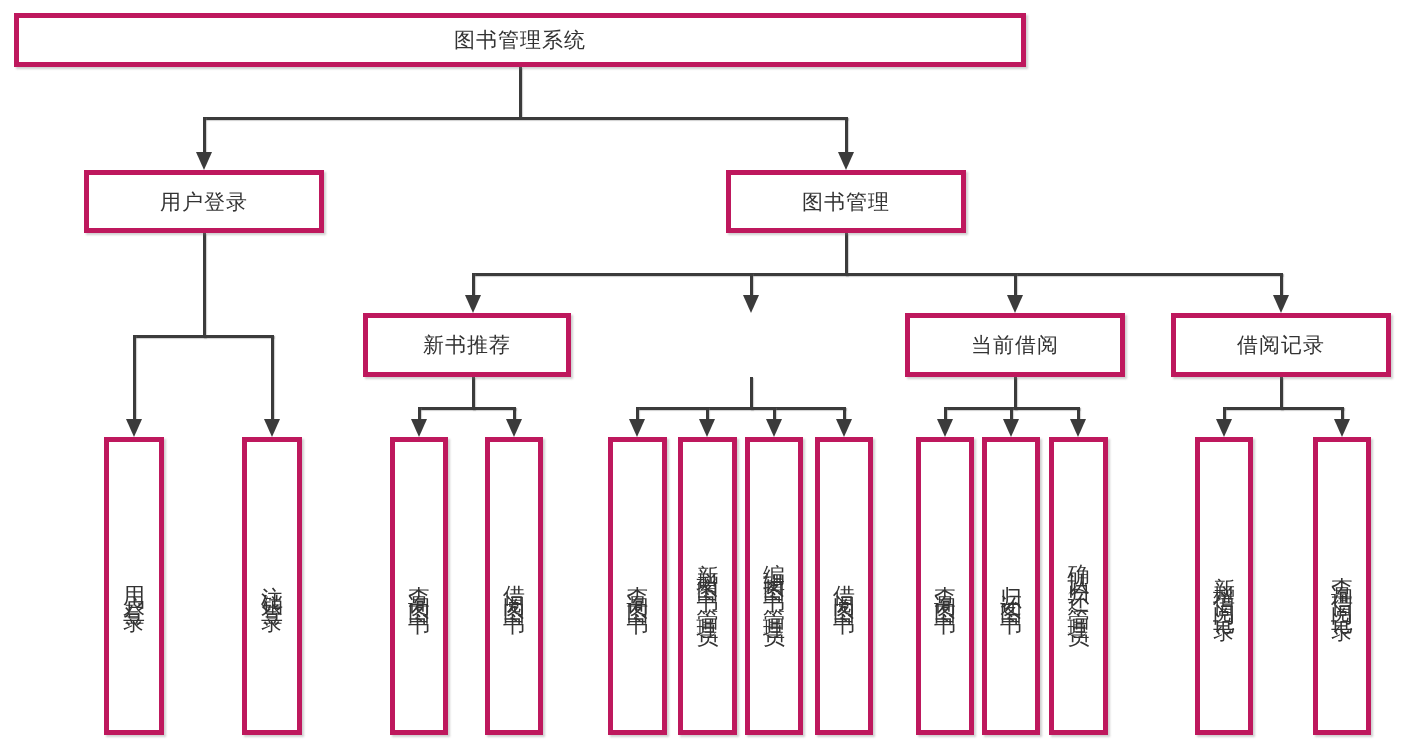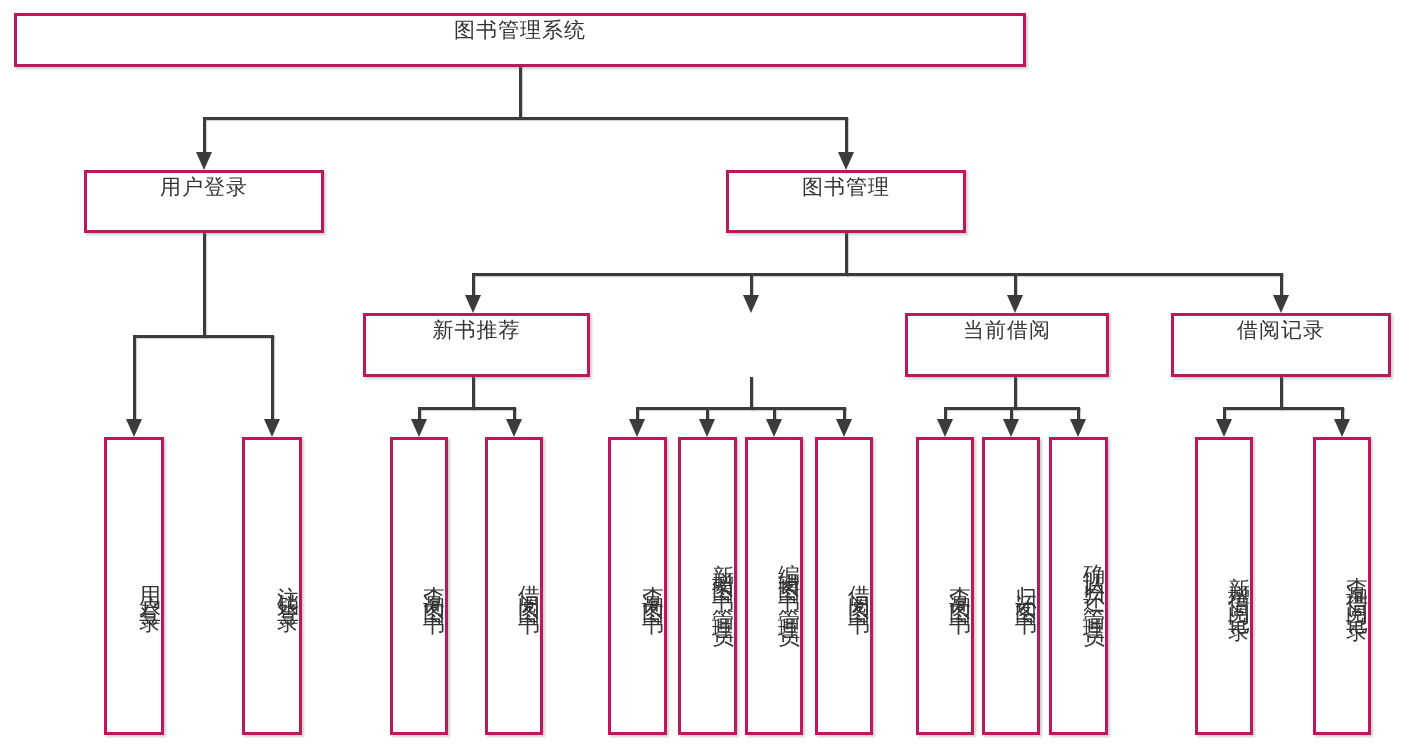--- a/index.html
+++ b/index.html
@@ -12,23 +12,24 @@
     position: relative;
     width: 1405px;
     height: 747px;
     background: #ffffff;
     overflow: hidden;
     color: #333333;
   }
   .box {
     position: absolute;
     box-sizing: border-box;
-    border: 3px solid #be185d;
+    border: 5px solid #be185d;
     background: #ffffff;
     display: flex;
+    align-items: center;
     justify-content: center;
     font-size: 21px;
     color: #333333;
     letter-spacing: 1px;
     box-shadow: 2px 2px 2px rgba(120,120,120,0.35);
     z-index: 2;
   }
   .vbox {
     writing-mode: vertical-rl;
     text-orientation: mixed;
@@ -99,24 +100,24 @@
   <div class="hline" style="left:471.5px; top:273px; width:811px;"></div>
   <div class="vline" style="left:471.5px; top:273px; height:25px;"></div>
   <div class="arrow" style="left:465px; top:295px;"></div>
   <div class="vline" style="left:749.5px; top:273px; height:25px;"></div>
   <div class="arrow" style="left:743px; top:295px;"></div>
   <div class="vline" style="left:1013.5px; top:273px; height:25px;"></div>
   <div class="arrow" style="left:1007px; top:295px;"></div>
   <div class="vline" style="left:1279.5px; top:273px; height:25px;"></div>
   <div class="arrow" style="left:1273px; top:295px;"></div>
 
-  <div class="box" style="left:363px; top:313px; width:227px; height:64px;">
+  <div class="box" style="left:363px; top:313px; width:208px; height:64px;">
     <span>新书推荐</span>
   </div>
-  <div class="box" style="left:905px; top:313px; width:204px; height:64px;">
+  <div class="box" style="left:905px; top:313px; width:220px; height:64px;">
     <span>当前借阅</span>
   </div>
   <div class="box" style="left:1171px; top:313px; width:220px; height:64px;">
     <span>借阅记录</span>
   </div>
 
   <div class="vline" style="left:471.5px; top:377px; height:33px;"></div>
   <div class="hline" style="left:417.5px; top:407px; width:98px;"></div>
   <div class="vline" style="left:417.5px; top:407px; height:14px;"></div>
   <div class="arrow" style="left:411px; top:419px;"></div>

